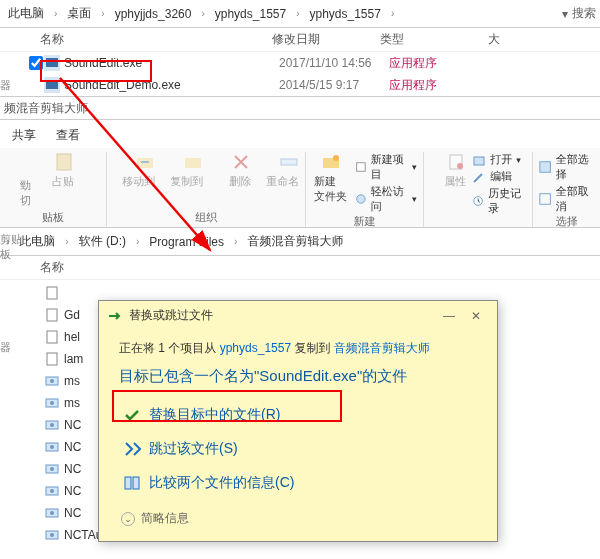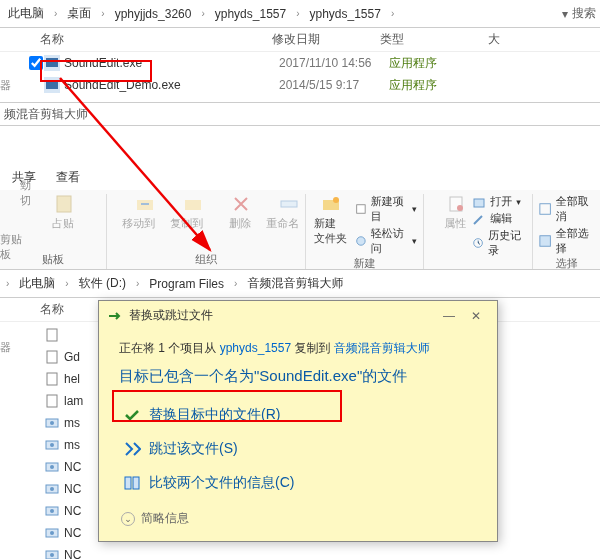--- a/index.html
+++ b/index.html
@@ -14,28 +14,28 @@
   
   .col-head { display: flex; align-items: center; height: 24px; border-bottom: 1px solid #eee; padding-left: 40px; color: #555; }
   .col-head span { display: inline-block; }
 
   
   .file-row { display: flex; align-items: center; height: 22px; padding-left: 28px; }
   .file-row .chk { width: 16px; height: 14px; }
   .file-row .ico { width: 16px; height: 16px; margin-right: 4px; }
   .file-row .fname { width: 215px; }
   .file-row .fdate { width: 110px; color: #777; }
-  .file-row .ftype { color: #4d7c0f; }
+  .file-row .ftype { color: #be185d; }
   .red-box { border: 2px solid #e00; position: absolute; }
 
   
-  .title-strip { height: 24px; border-top: 1px solid #ccc; border-bottom: 1px solid #ccc; display: flex; align-items: center; padding-left: 4px; color: #555; margin-top: 6px; }
-
-  
-  .tabs { display: flex; align-items: flex-end; height: 28px; padding-left: 12px; gap: 20px; margin-top: 36px; }
+  .title-strip { height: 24px; border-top: 1px solid #ccc; border-bottom: 1px solid #ccc; display: flex; align-items: center; padding-left: 4px; color: #555; }
+
+  
+  .tabs { display: flex; align-items: flex-end; height: 28px; padding-left: 12px; gap: 20px; }
   .tab { padding: 4px 0; color: #333; }
 
   
   .ribbon { display: flex; border-bottom: 1px solid #ccc; height: 80px; background: #f9f9f9; padding-top: 4px; }
   .rgroup { display: flex; flex-direction: column; align-items: center; border-right: 1px solid #ddd; padding: 0 6px; }
   .rgroup .btns { display: flex; gap: 6px; flex: 1; }
   .rgroup .lbl { font-size: 11px; color: #666; padding-bottom: 2px; }
   .rbtn { display: flex; flex-direction: column; align-items: center; width: 42px; gap: 2px; font-size: 11px; color: #444; }
   .rbtn .ric { width: 20px; height: 20px; }
   .rbtn.disabled { opacity: .45; align-items: flex-end; }
@@ -242,29 +242,29 @@
           </div>
       </div>
     </div>
   </div>
 
   <div class="rgroup" style="border-right:none">
     <div class="btns">
       <div class="smallstack">
         <div>
             <svg class="sic" viewBox="0 0 14 14">
+              <rect x="1" y="1" width="12" height="12" fill="#cfe3f5" stroke="#6a9ac9"></rect>
+            </svg>
+            <span>全部选择</span>
+          </div>
+        <div>
+            <svg class="sic" viewBox="0 0 14 14">
               <rect x="1" y="1" width="12" height="12" fill="none" stroke="#6a9ac9"></rect>
             </svg>
             <span>全部取消</span>
-          </div>
-        <div>
-            <svg class="sic" viewBox="0 0 14 14">
-              <rect x="1" y="1" width="12" height="12" fill="#cfe3f5" stroke="#6a9ac9"></rect>
-            </svg>
-            <span>全部选择</span>
           </div>
       </div>
     </div>
     <div class="lbl">选择</div>
   </div>
 </div>
 
 <div class="side-frag" style="top:178px;padding-left:20px;">勁切</div>
 <div class="side-frag" style="top:232px; width:30px">剪贴板</div>
 

